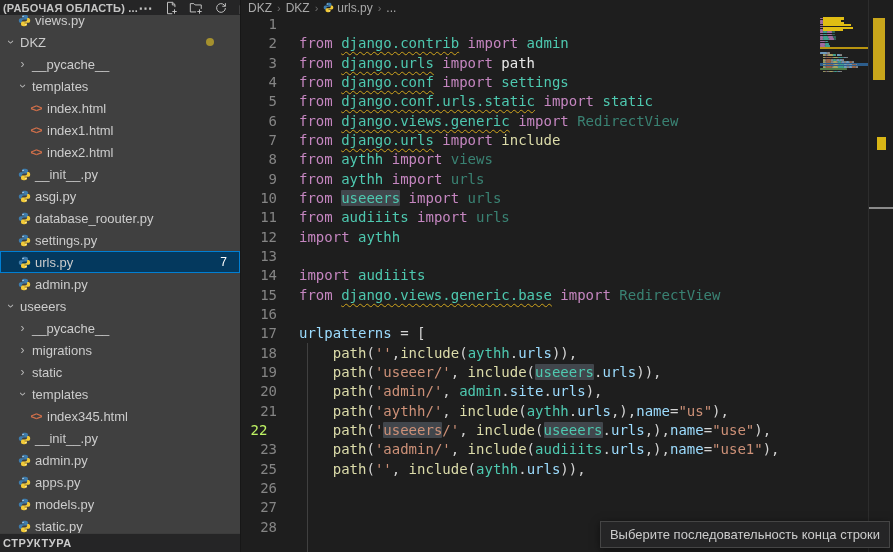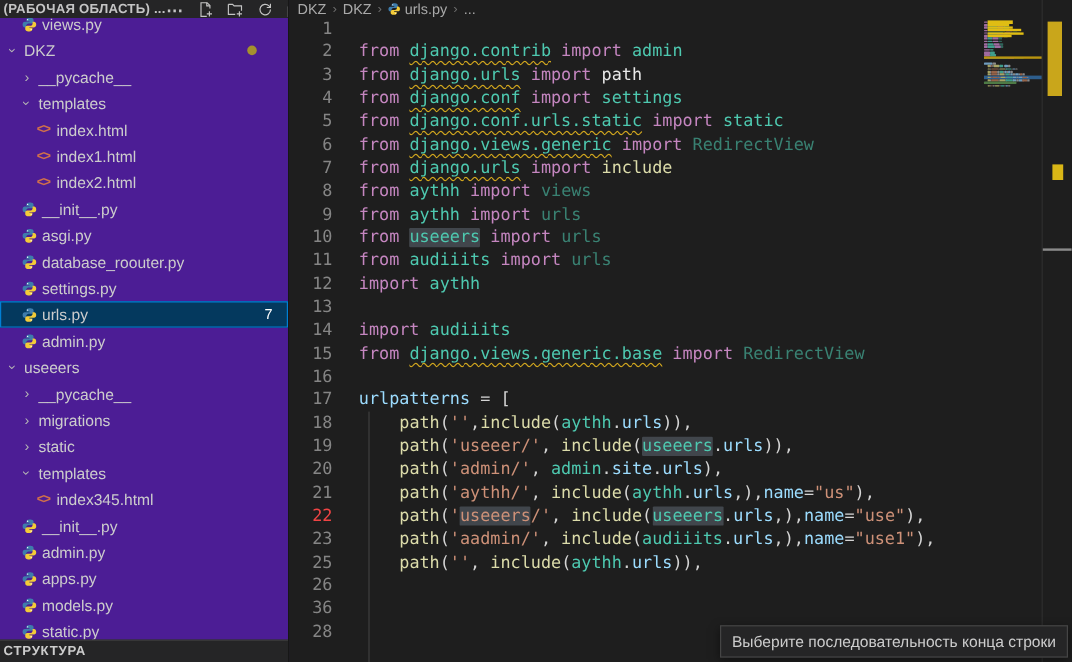--- a/index.html
+++ b/index.html
@@ -2,21 +2,21 @@
 <html><head>
 <meta charset="utf-8">
 <style>
   * { margin:0; padding:0; box-sizing:border-box; }
   html,body { width:893px; height:552px; overflow:hidden; background:#1e1e1e;
     font-family:"Liberation Sans", sans-serif; }
   .app { position:relative; width:893px; height:552px; }
 
   
   .sidebar { position:absolute; left:0; top:0; width:241px; height:552px;
-    background:#4c1d95; border-right:1px solid #171717; overflow:hidden; }
+    background:#404040; border-right:1px solid #171717; overflow:hidden; }
   .sb-header { position:relative; height:15px; display:flex; align-items:center;
     padding-left:3px; z-index:5; background:#252526; }
   .sb-title { font-size:11px; font-weight:bold; color:#c5c5c5; white-space:nowrap; letter-spacing:.2px; }
   .sb-actions { margin-left:auto; display:flex; align-items:center; gap:9px; padding-right:14px; }
   .sb-action { width:16px; height:16px; display:flex; align-items:center; justify-content:center;
     color:#c5c5c5; cursor:pointer; }
   .sb-action svg { width:14px; height:14px; stroke:#c5c5c5; fill:none; stroke-width:1.1; }
   .sb-action.more { font-size:14px; font-weight:bold; letter-spacing:1px; line-height:8px; }
 
   .tree { position:absolute; top:9px; left:0; right:0; bottom:19px; overflow:hidden; }
@@ -40,21 +40,21 @@
   .editor { position:absolute; left:241px; top:0; right:0; bottom:0; background:#1e1e1e; }
   .breadcrumb { height:15px; display:flex; align-items:center; gap:5px; padding-left:7px;
     font-size:12px; color:#a9a9a9; }
   .bc-sep { color:#6e6e6e; font-size:11px; }
   .bc-item { display:flex; align-items:center; gap:3px; cursor:pointer; }
 
   .code { position:absolute; top:15px; left:0; width:600px;
     font-family:"DejaVu Sans Mono", monospace; font-size:14px; }
   .line { height:19.333px; line-height:19.333px; white-space:pre; display:flex; }
   .ln { display:inline-block; width:36px; text-align:right; color:#858585; flex:0 0 36px; }
-  .line.active .ln { color:#ef4444; }
+  .line.active .ln { color:#bef264;text-align:center; }
   .lc { margin-left:22px; }
   .tk.kw  { color:#C586C0; }
   .tk.mod { color:#4EC9B0; }
   .tk.dim { color:rgba(78,201,176,.58); }
   .tk.fn  { color:#DCDCAA; }
   .tk.str { color:#CE9178; }
   .tk.var { color:#9CDCFE; }
   .tk.pl  { color:#d4d4d4; }
   .tk.wht { color:#e8e8e8; }
   .tk.cm  { color:#6A9955; }
@@ -359,21 +359,21 @@
         <div class="line"><span class="ln">16</span><span class="lc"></span></div>
         <div class="line"><span class="ln">17</span><span class="lc"><span class="tk var">urlpatterns</span><span class="tk pl"> = [</span></span></div>
         <div class="line"><span class="ln">18</span><span class="lc"><span class="tk pl">    </span><span class="tk fn">path</span><span class="tk pl">(</span><span class="tk str">''</span><span class="tk pl">,</span><span class="tk fn">include</span><span class="tk pl">(</span><span class="tk mod">aythh</span><span class="tk pl">.</span><span class="tk var">urls</span><span class="tk pl">)),</span></span></div>
         <div class="line"><span class="ln">19</span><span class="lc"><span class="tk pl">    </span><span class="tk fn">path</span><span class="tk pl">(</span><span class="tk str">'useeer/'</span><span class="tk pl">, </span><span class="tk fn">include</span><span class="tk pl">(</span><span class="tk mod hl">useeers</span><span class="tk pl">.</span><span class="tk var">urls</span><span class="tk pl">)),</span></span></div>
         <div class="line"><span class="ln">20</span><span class="lc"><span class="tk pl">    </span><span class="tk fn">path</span><span class="tk pl">(</span><span class="tk str">'admin/'</span><span class="tk pl">, </span><span class="tk mod">admin</span><span class="tk pl">.</span><span class="tk var">site</span><span class="tk pl">.</span><span class="tk var">urls</span><span class="tk pl">),</span></span></div>
         <div class="line"><span class="ln">21</span><span class="lc"><span class="tk pl">    </span><span class="tk fn">path</span><span class="tk pl">(</span><span class="tk str">'aythh/'</span><span class="tk pl">, </span><span class="tk fn">include</span><span class="tk pl">(</span><span class="tk mod">aythh</span><span class="tk pl">.</span><span class="tk var">urls</span><span class="tk pl">,),</span><span class="tk var">name</span><span class="tk pl">=</span><span class="tk str">"us"</span><span class="tk pl">),</span></span></div>
         <div class="line active"><span class="ln">22</span><span class="lc"><span class="tk pl">    </span><span class="tk fn">path</span><span class="tk pl">(</span><span class="tk str">'</span><span class="tk str hl">useeers</span><span class="tk str">/'</span><span class="tk pl">, </span><span class="tk fn">include</span><span class="tk pl">(</span><span class="tk mod hl">useeers</span><span class="tk pl">.</span><span class="tk var">urls</span><span class="tk pl">,),</span><span class="tk var">name</span><span class="tk pl">=</span><span class="tk str">"use"</span><span class="tk pl">),</span></span></div>
         <div class="line"><span class="ln">23</span><span class="lc"><span class="tk pl">    </span><span class="tk fn">path</span><span class="tk pl">(</span><span class="tk str">'aadmin/'</span><span class="tk pl">, </span><span class="tk fn">include</span><span class="tk pl">(</span><span class="tk mod">audiiits</span><span class="tk pl">.</span><span class="tk var">urls</span><span class="tk pl">,),</span><span class="tk var">name</span><span class="tk pl">=</span><span class="tk str">"use1"</span><span class="tk pl">),</span></span></div>
         <div class="line"><span class="ln">25</span><span class="lc"><span class="tk pl">    </span><span class="tk fn">path</span><span class="tk pl">(</span><span class="tk str">''</span><span class="tk pl">, </span><span class="tk fn">include</span><span class="tk pl">(</span><span class="tk mod">aythh</span><span class="tk pl">.</span><span class="tk var">urls</span><span class="tk pl">)),</span></span></div>
         <div class="line"><span class="ln">26</span><span class="lc"></span></div>
-        <div class="line"><span class="ln">36</span><span class="lc"></span></div>
+        <div class="line"><span class="ln">27</span><span class="lc"></span></div>
         <div class="line"><span class="ln">28</span><span class="lc"></span></div>
       </div>
     <div class="indent-guide"></div>
     <div class="minimap" id="minimap">
         <div class="mmrow" style="left: 0px; top: 2.6px; width: 3.3px; background: rgb(160, 107, 160);"></div>
         <div class="mmrow" style="left: 3.3px; top: 2.6px; width: 9.24px; background: rgb(63, 158, 140);"></div>
         <div class="mmrow" style="left: 12.54px; top: 2.6px; width: 5.28px; background: rgb(160, 107, 160);"></div>
         <div class="mmrow" style="left: 17.82px; top: 2.6px; width: 3.3px; background: rgb(63, 158, 140);"></div>
         <div class="mmwarn bright" style="left: 3.3px; top: 2.3px; width: 20.82px; height: 2.3px;"></div>
         <div class="mmrow" style="left: 0px; top: 4.9px; width: 3.3px; background: rgb(160, 107, 160);"></div>

